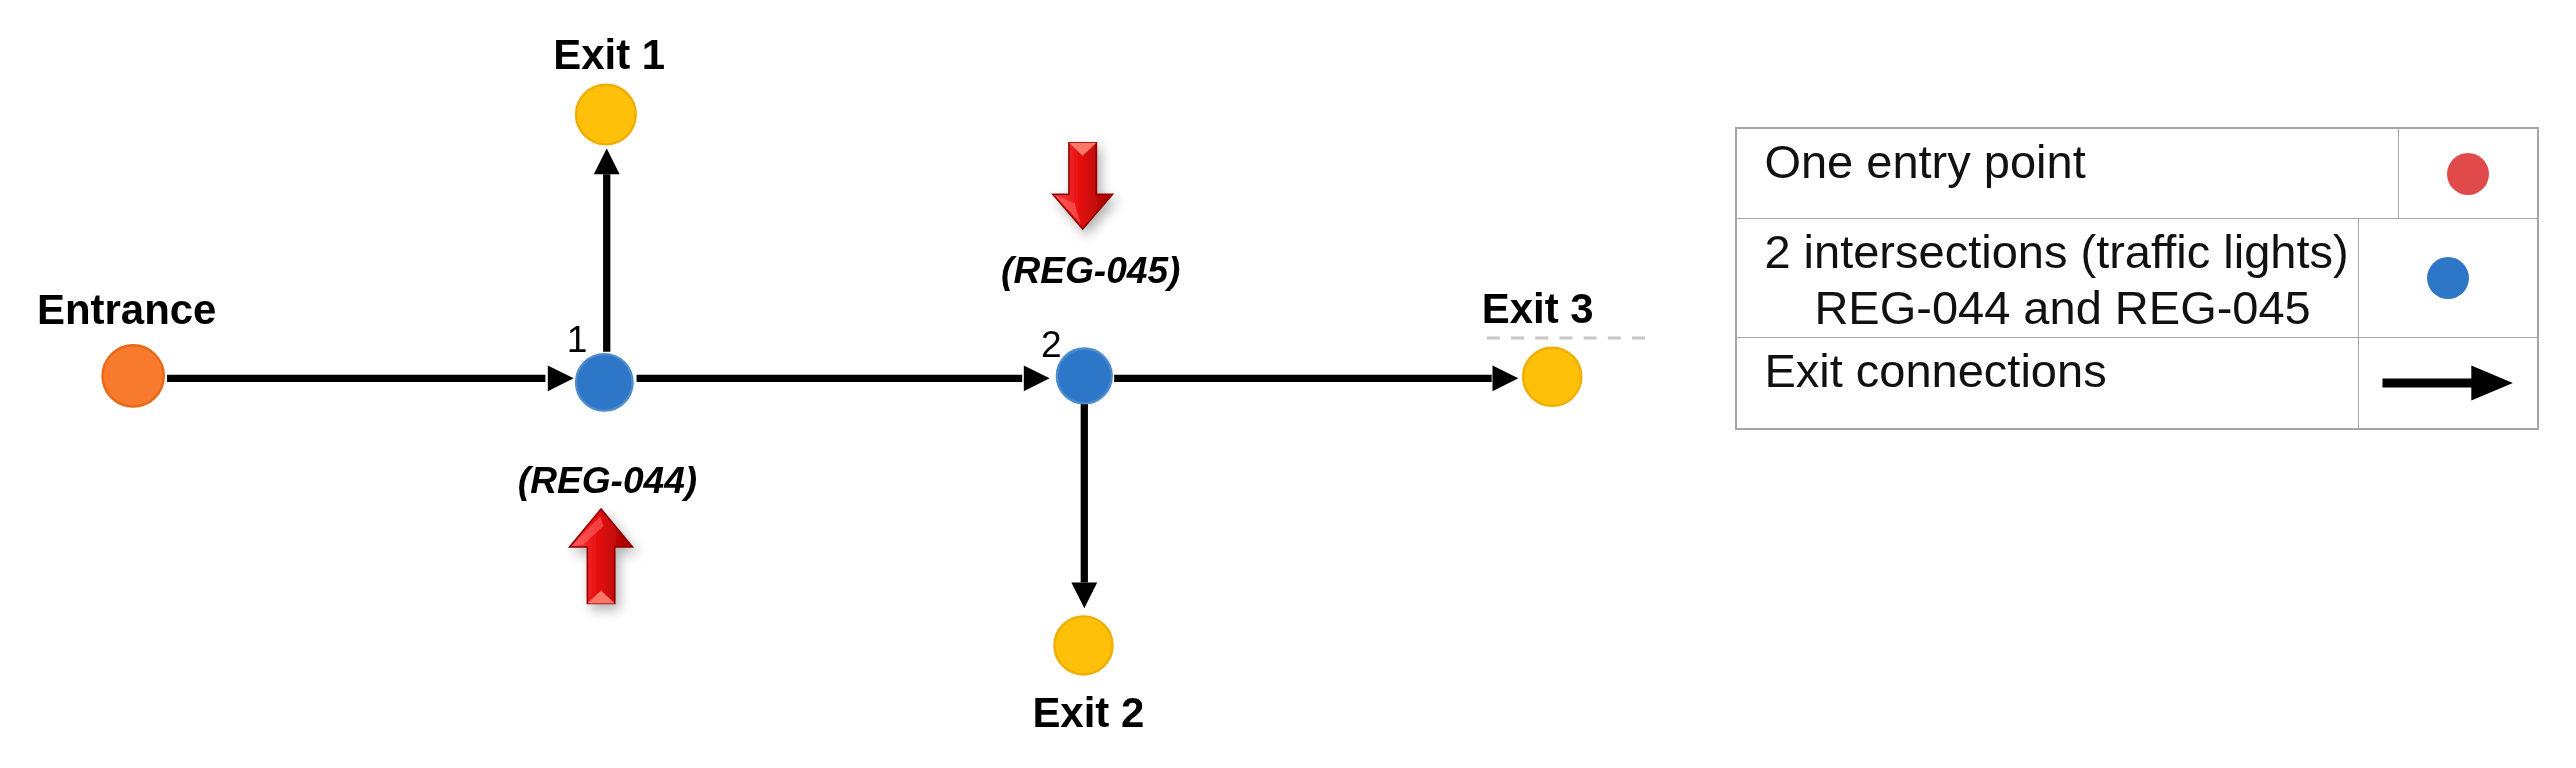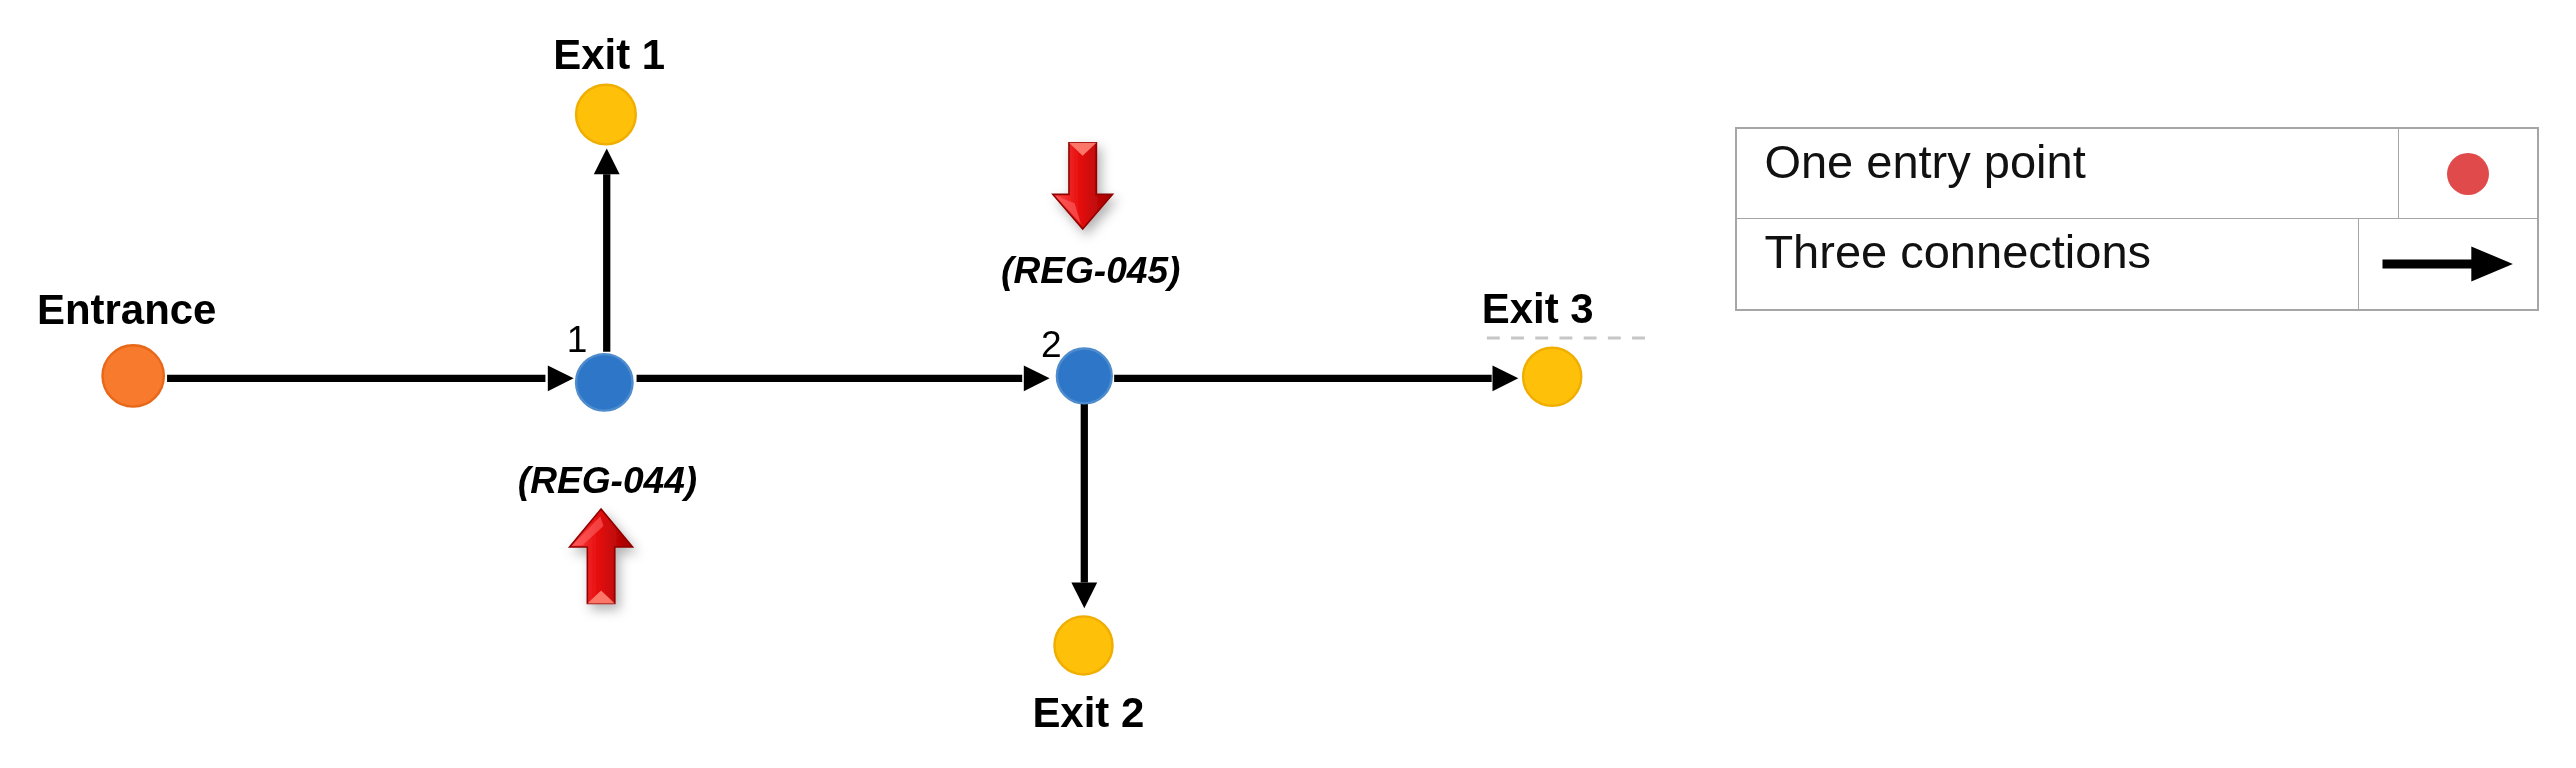--- a/index.html
+++ b/index.html
@@ -155,23 +155,32 @@
 
   <div class="legend">
     <div class="lrow r1">
       <div class="ltext">
         <span>One entry point</span>
       </div>
       <div class="licon">
         <span class="dot" style="background-color: rgb(224, 74, 74);"></span>
       </div>
     </div>
+    <div class="lrow r3">
+      <div class="ltext">
+        <div>2 intersections (traffic lights)</div>
+        <div class="line2">REG-044 and REG-045</div>
+      </div>
+      <div class="licon">
+        <span class="dot" style="background-color: rgb(46, 119, 200);"></span>
+      </div>
+    </div>
     <div class="lrow r4">
       <div class="ltext">
-        <span>Three connections</span>
+        <span>Exit connections</span>
       </div>
       <div class="licon">
         <svg width="141" height="48" viewBox="0 0 175 60">
           <line x1="5" y1="30" x2="122" y2="30" stroke="#000" stroke-width="11"></line>
           <polygon points="168,30 116,8 116,52" fill="#000000"></polygon>
         </svg>
       </div>
     </div>
   </div>
 

